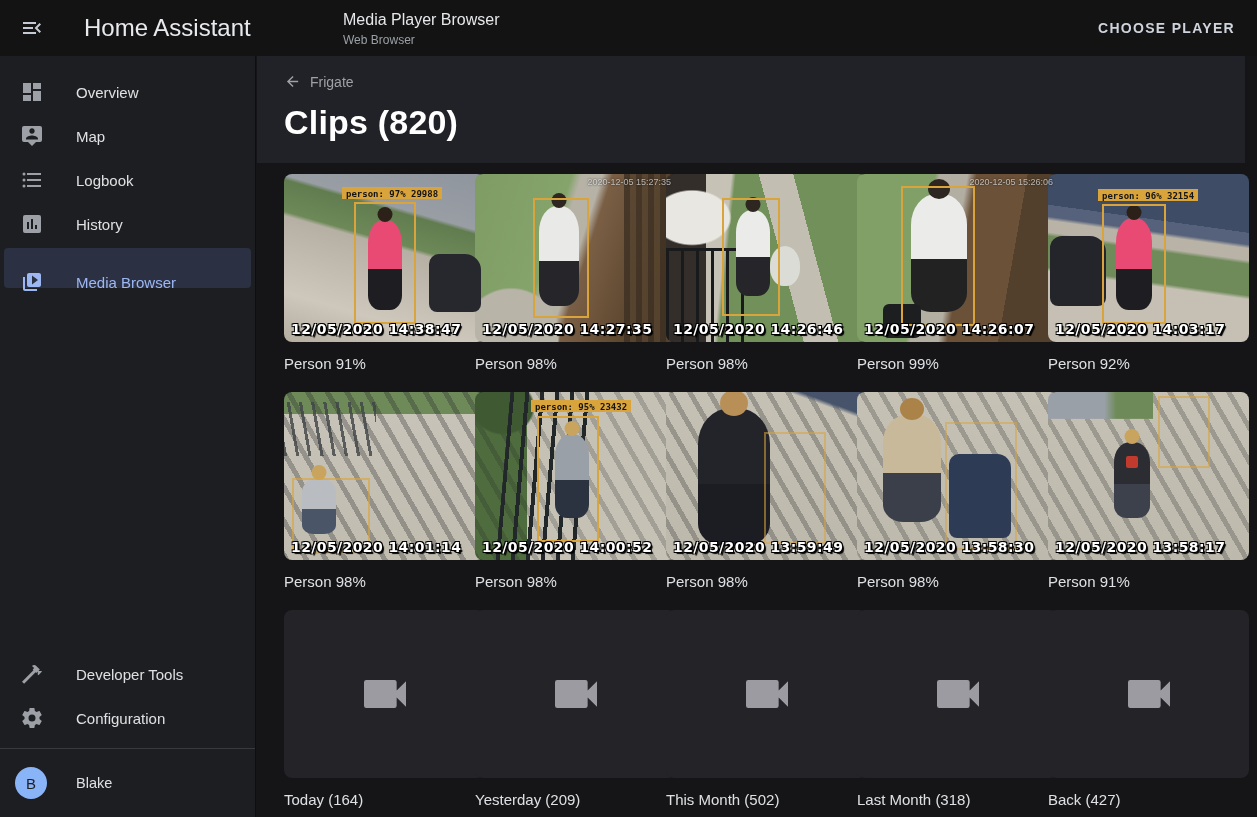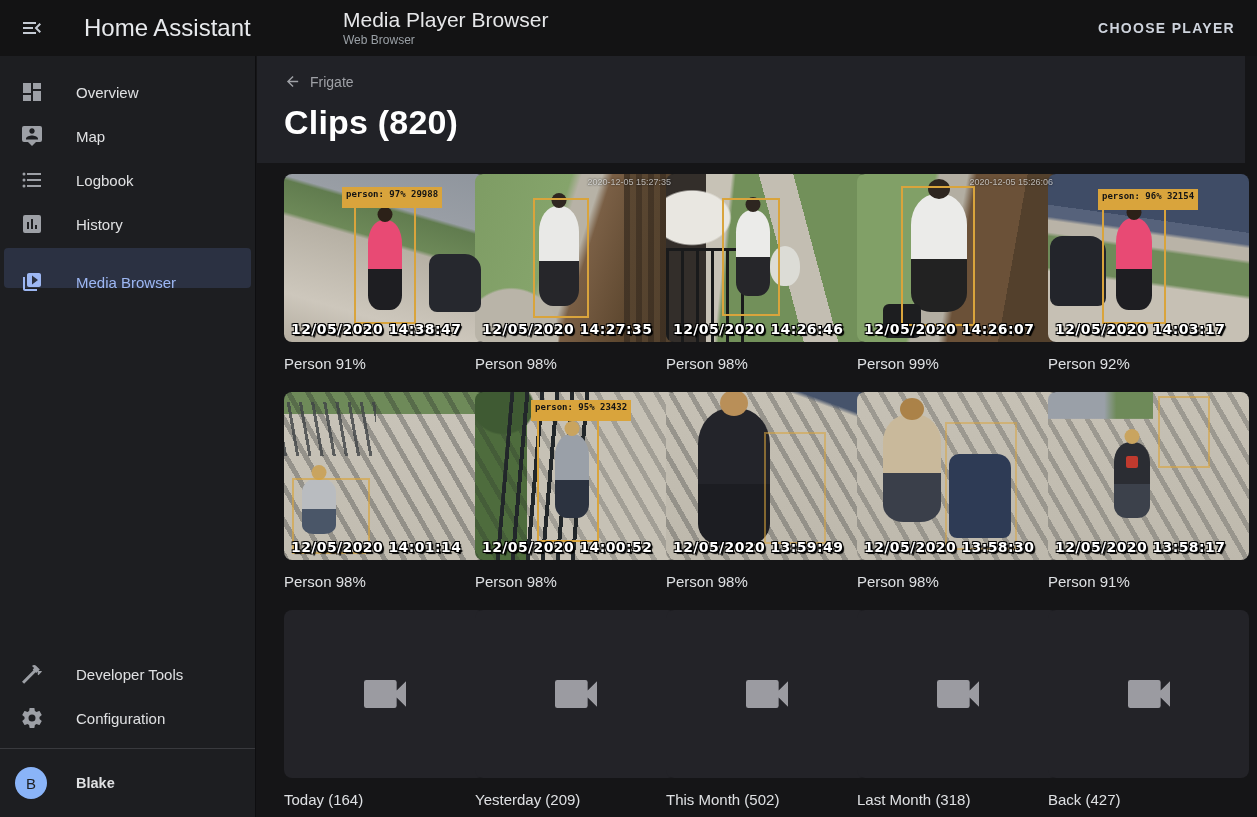--- a/index.html
+++ b/index.html
@@ -7,21 +7,21 @@
               font-family:"Liberation Sans", sans-serif; }
   .app { position:relative; width:1257px; height:817px; background:#151517; }
 
   
   .topbar { position:absolute; top:0; left:0; right:0; height:56px; background:#131314;
             display:flex; align-items:center; z-index:10; }
   .topbar-left { width:256px; flex:0 0 256px; display:flex; align-items:center; padding-left:20px; }
   .menu-btn { width:24px; height:24px; color:#c4cad3; cursor:pointer; flex:0 0 24px; }
   .app-title { margin-left:40px; font-size:24px; color:#e8eaed; white-space:nowrap; }
   .title-block { margin-left:87px; display:flex; flex-direction:column; justify-content:center; }
-  .page-main-title { font-size:21px; color:#e6e7e9; line-height:24px; }
+  .page-main-title { font-size:16px; color:#e6e7e9; line-height:24px; }
   .page-sub-title { font-size:12px; color:#9aa0a6; line-height:15px; margin-top:1px; }
   .choose-player { margin-left:auto; margin-right:14px; padding:8px 8px; font-size:14px;
                    font-weight:700; letter-spacing:1.3px; color:#ced3dc; cursor:pointer;
                    background:none; border:none; font-family:inherit; }
 
   
   .sidebar { position:absolute; top:56px; left:0; bottom:0; width:256px; background:#1d1e21;
              border-right:1px solid #0e0e10; display:flex; flex-direction:column; z-index:5; }
   .nav { padding-top:12px; flex:1; }
   .nav-item { height:40px; margin:4px; border-radius:4px; display:flex; align-items:center;
@@ -29,42 +29,42 @@
   .nav-item .nicon { width:24px; height:24px; color:#9da0a6; flex:0 0 24px; }
   .nav-item .nlabel { margin-left:32px; font-size:15px; font-weight:500; }
   .nav-item.selected { background:#2b3142; }
   .nav-item.selected .nicon, .nav-item.selected .nlabel { color:#9db7f3;margin-top:28px; }
   .sidebar-bottom { padding-bottom:10px; }
   .sb-divider { border-top:1px solid #393a3e; margin:10px 0 10px 0; }
   .profile-item { height:48px; margin:0 4px; border-radius:4px; display:flex; align-items:center;
                   padding-left:11px; cursor:pointer; }
   .avatar { width:32px; height:32px; border-radius:50%; background:#8ab4f8; color:#1d1e21;
             display:flex; align-items:center; justify-content:center; font-size:15px; font-weight:500; }
-  .profile-item .nlabel { margin-left:29px; font-size:14.5px; font-weight:700; color:#dfe0e2; }
+  .profile-item .nlabel { margin-left:29px; font-size:14.5px; font-weight:400; color:#dfe0e2; }
 
   
   .content { position:absolute; top:56px; left:257px; right:0; bottom:0; background:#151517; overflow:hidden; }
   .content-header { margin-right:12px; background:#212227; padding:17px 8px 21px 27px; }
   .breadcrumb { display:inline-flex; align-items:center; gap:9px; color:#9fa1a6; font-size:14px; cursor:pointer; }
   .breadcrumb .bicon { width:17px; height:17px; color:#9fa1a6; }
   .clips-title { margin-top:9px; color:#ffffff; font-size:34px; font-weight:700; letter-spacing:.2px; }
 
   .grid { padding:11px 0 0 27px; display:grid; grid-template-columns:repeat(5,167px);
           column-gap:24px; row-gap:20px; }
   .card { width:167px; cursor:pointer; }
   .thumb { position:relative; width:201px; height:168px; border-radius:8px; overflow:hidden; background:#26262b; }
   .caption { margin-top:13px; font-size:15px; color:#dee0e3; }
 
   .ts { position:absolute; left:7px; bottom:5px; color:#fff; font-weight:700; font-size:14px;
         letter-spacing:.4px; white-space:nowrap; z-index:4; font-family:"DejaVu Sans", sans-serif;
         text-shadow:-1px -1px 0 #000, 1px -1px 0 #000, -1px 1px 0 #000, 1px 1px 0 #000, 2px 2px 1px #000; }
   .osd { position:absolute; right:5px; top:3px; color:rgba(255,255,255,.65); font-size:9px;
          z-index:4; text-shadow:0 0 2px rgba(0,0,0,.8); white-space:nowrap; }
   .bbox { position:absolute; border:2px solid #d9a43c; z-index:2; }
-  .chip { position:absolute; background:#d9a43c; color:#141414; padding:2px 4px 9px 4px;
+  .chip { position:absolute; background:#d9a43c; color:#141414; padding:2px 4px 0 4px;
           font:700 9px "DejaVu Sans Mono", monospace; white-space:nowrap; z-index:3; }
 
   .figure { position:absolute; z-index:1; border-radius:45% 45% 35% 35% / 26% 26% 16% 16%;
             background:linear-gradient(var(--fig) 0 55%, var(--legs,#222) 55% 100%); }
   .figure::before { content:''; position:absolute; top:-13px; left:50%; transform:translateX(-50%);
                     width:15px; height:15px; border-radius:50%; background:var(--head,#3a2e24); }
   .prop { position:absolute; z-index:1; }
 
   
   .s1 { background:linear-gradient(196deg,#8f959d 0%,#999ea5 26%,#617c4f 28%,#6d8958 42%,#b6b0a4 44%,#cdc7bc 78%,#b4ada0 100%); }

